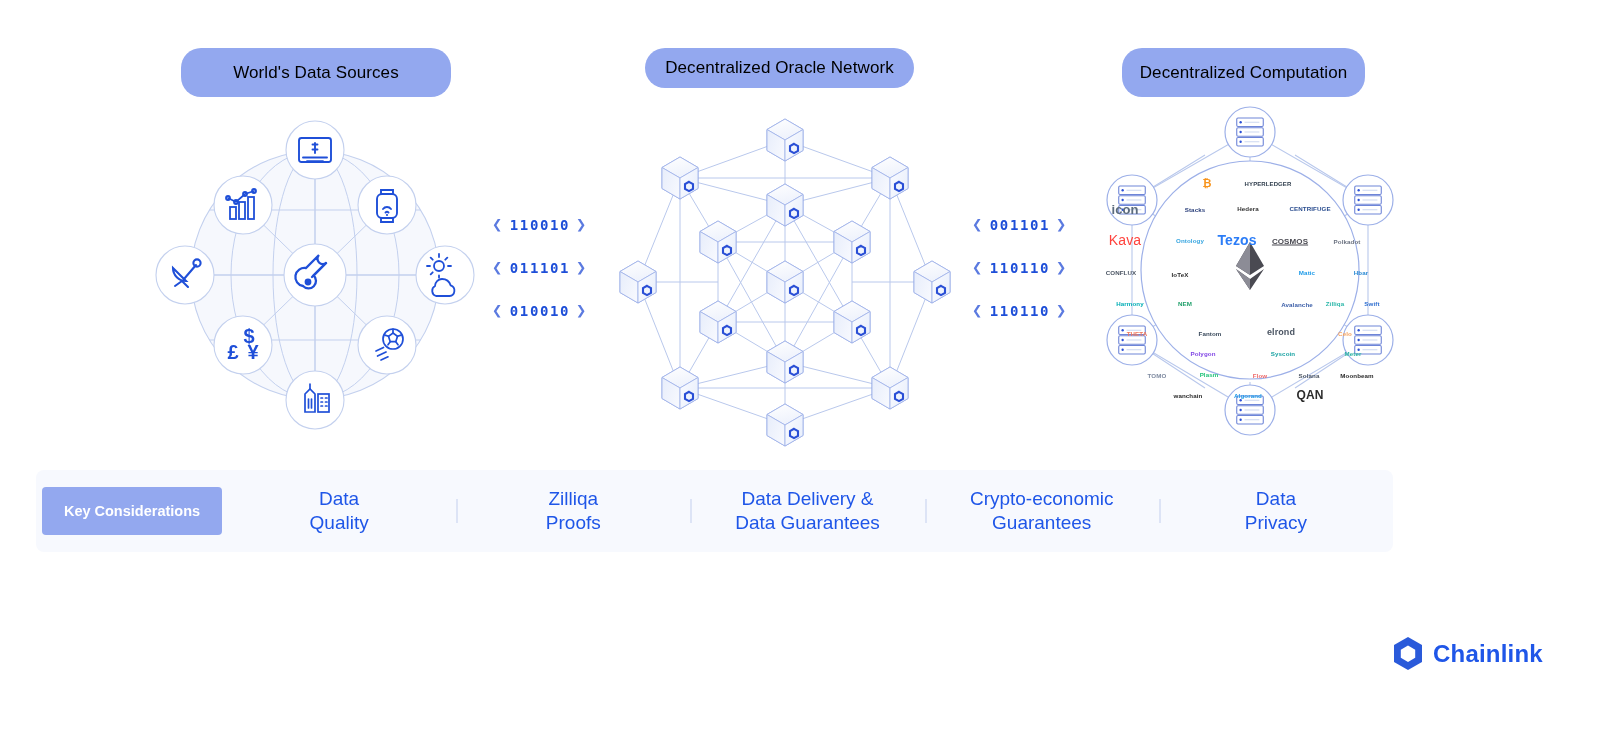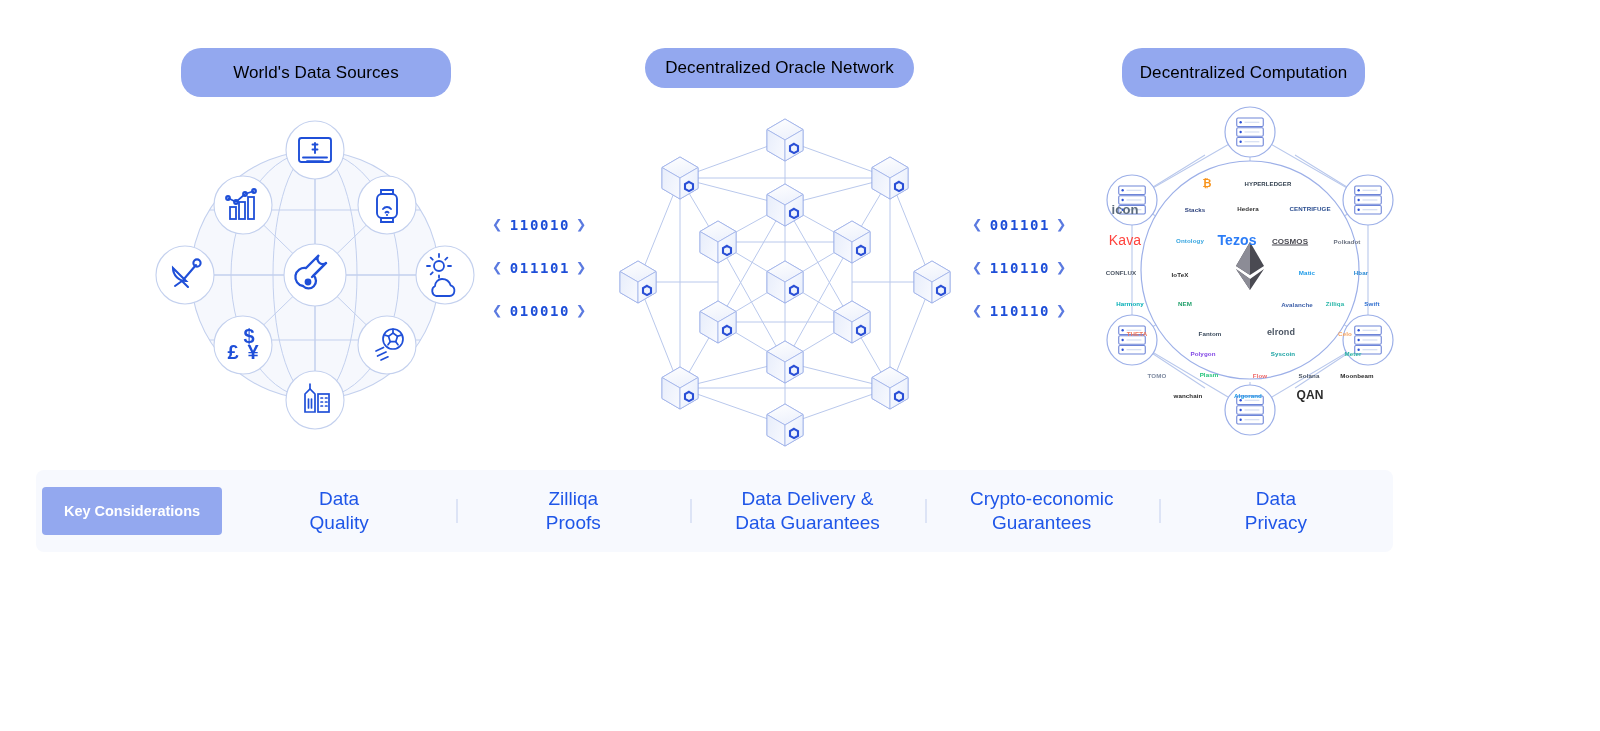--- a/index.html
+++ b/index.html
@@ -482,14 +482,21 @@
       </div>
     </div>
     <div class="consideration">
       <div>
         <span>Data</span>
         <span>Privacy</span>
       </div>
     </div>
   </div>
 
+  <div id="chainlink-brand">
+    <svg width="32" height="35" viewBox="0 0 32 35">
+      <polygon points="16,1 30,9 30,26 16,34 2,26 2,9" fill="#2a5ada"></polygon>
+      <polygon points="16,9.5 23.2,13.7 23.2,21.8 16,26 8.8,21.8 8.8,13.7" fill="#ffffff"></polygon>
+    </svg>
+    <span id="chainlink-wordmark">Chainlink</span>
+  </div>
 
 </div>
 
 </body></html>

